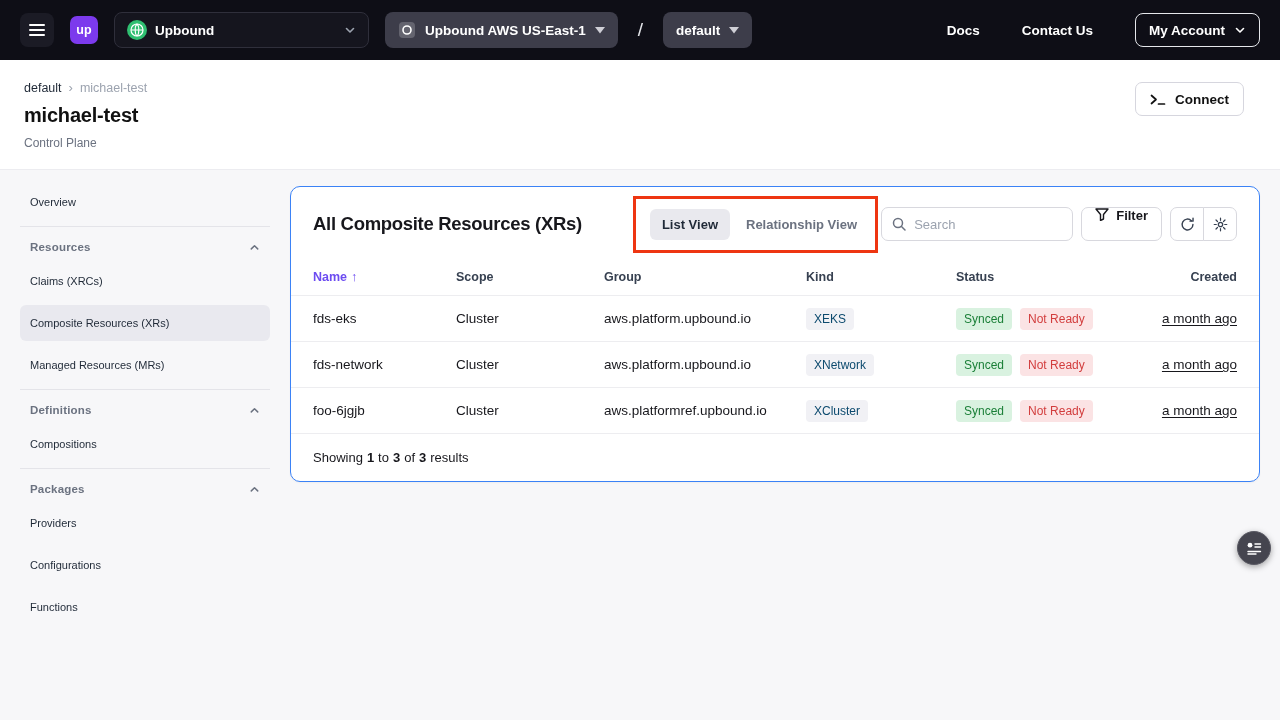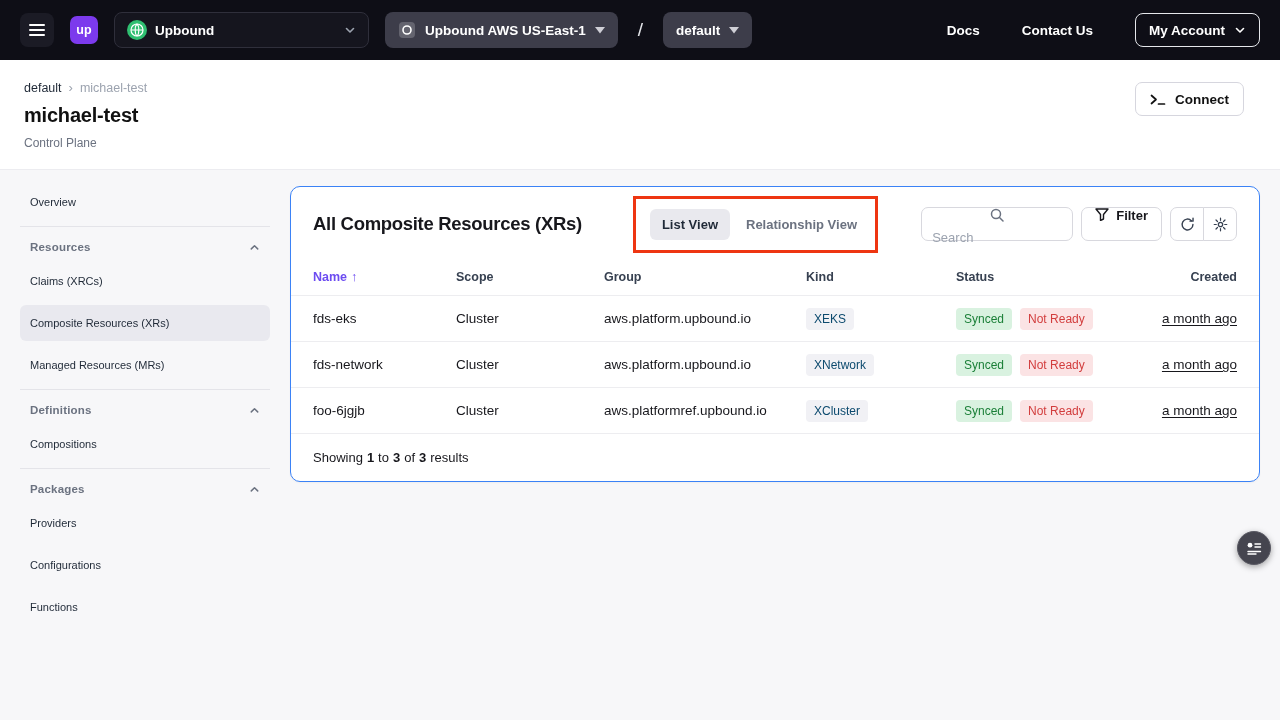--- a/index.html
+++ b/index.html
@@ -42,21 +42,21 @@
 
   
   .card { position:absolute; left:290px; width:970px; top:16px; background:#fff; border:1px solid #3b82f6; border-radius:10px; box-shadow:0 1px 2px rgba(0,0,0,0.04); }
   .card-header { display:flex; align-items:center; padding:20px 22px 18px; }
   .card-title { font-size:18.5px; font-weight:bold; letter-spacing:-0.3px; color:#17171c; }
   .view-toggle { position:relative; display:flex; align-items:center; gap:4px; margin-left:68px; }
   .toggle-btn { padding:8px 12px; font-size:13px; font-weight:bold; border:none; background:transparent; border-radius:6px; font-family:inherit; color:#6b7280; white-space:nowrap; }
   .toggle-btn.active { background:#e9e9ee; color:#1f2937; }
   .annotation-box { position:absolute; top:-13px; bottom:-13px; left:-17px; right:-9px; border:3px solid #ee3511; pointer-events:none; }
   .header-controls { margin-left:auto; display:flex; align-items:center; gap:8px; }
-  .search-box { width:152px; height:34px; border:1px solid #d8d8de; border-radius:7px; display:flex; align-items:center; gap:8px; padding:0 10px; background:#fff;flex-direction:column; }
+  .search-box { width:192px; height:34px; border:1px solid #d8d8de; border-radius:7px; display:flex; align-items:center; gap:8px; padding:0 10px; background:#fff; }
   .search-box input { border:none; outline:none; width:100%; font-size:13px; color:#374151; font-family:inherit; background:transparent; }
   .search-box input::placeholder { color:#9ca3af; }
   .filter-btn { height:34px; border:1px solid #d8d8de; border-radius:7px; background:#fff; display:flex; gap:7px; padding:0 13px; font-size:13px; font-weight:bold; color:#17171c; font-family:inherit; }
   .icon-group { display:flex; }
   .icon-btn { width:34px; height:34px; border:1px solid #d8d8de; background:#fff; display:flex; align-items:center; justify-content:center; }
   .icon-btn:first-child { border-radius:7px 0 0 7px; }
   .icon-btn:last-child { border-radius:0 7px 7px 0; margin-left:-1px; }
 
   
   .tbl-row { display:grid; grid-template-columns:143px 148px 202px 150px 1fr auto; align-items:center; padding:0 22px; }

